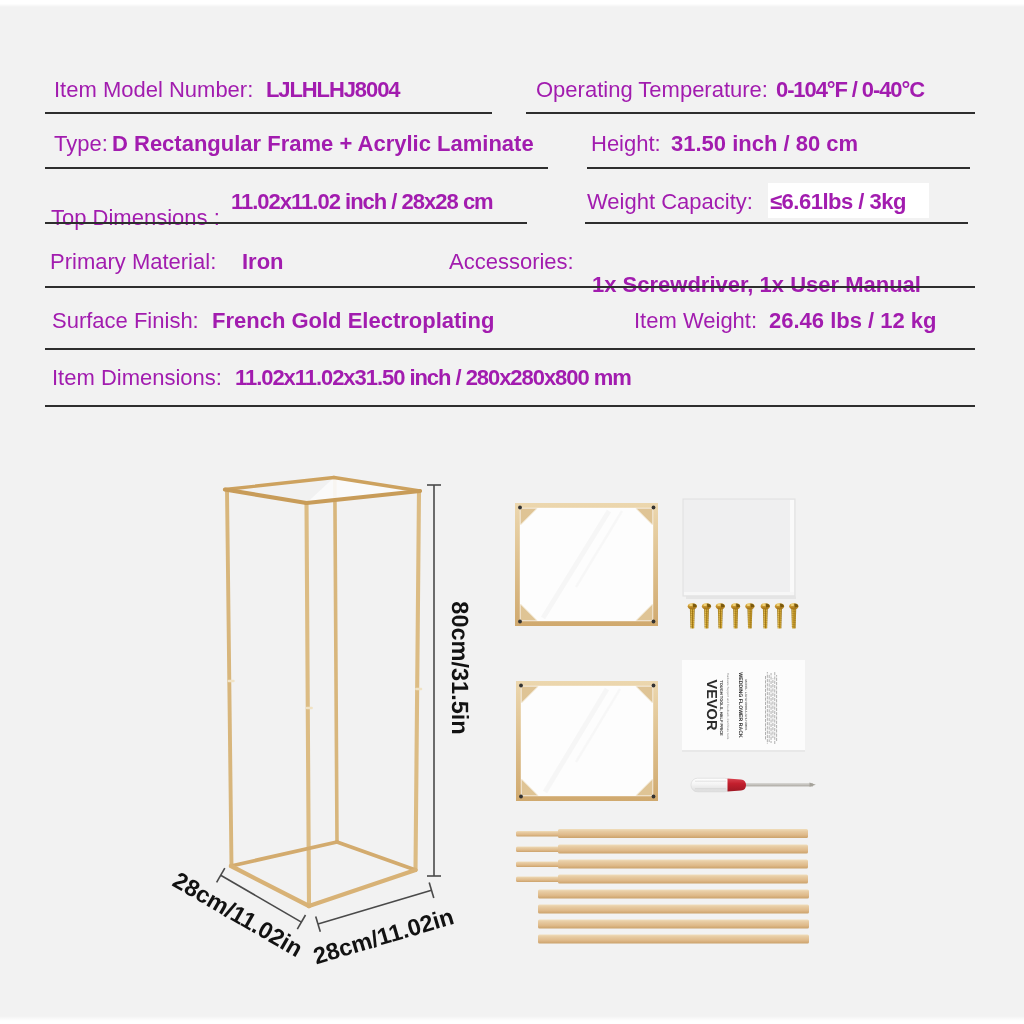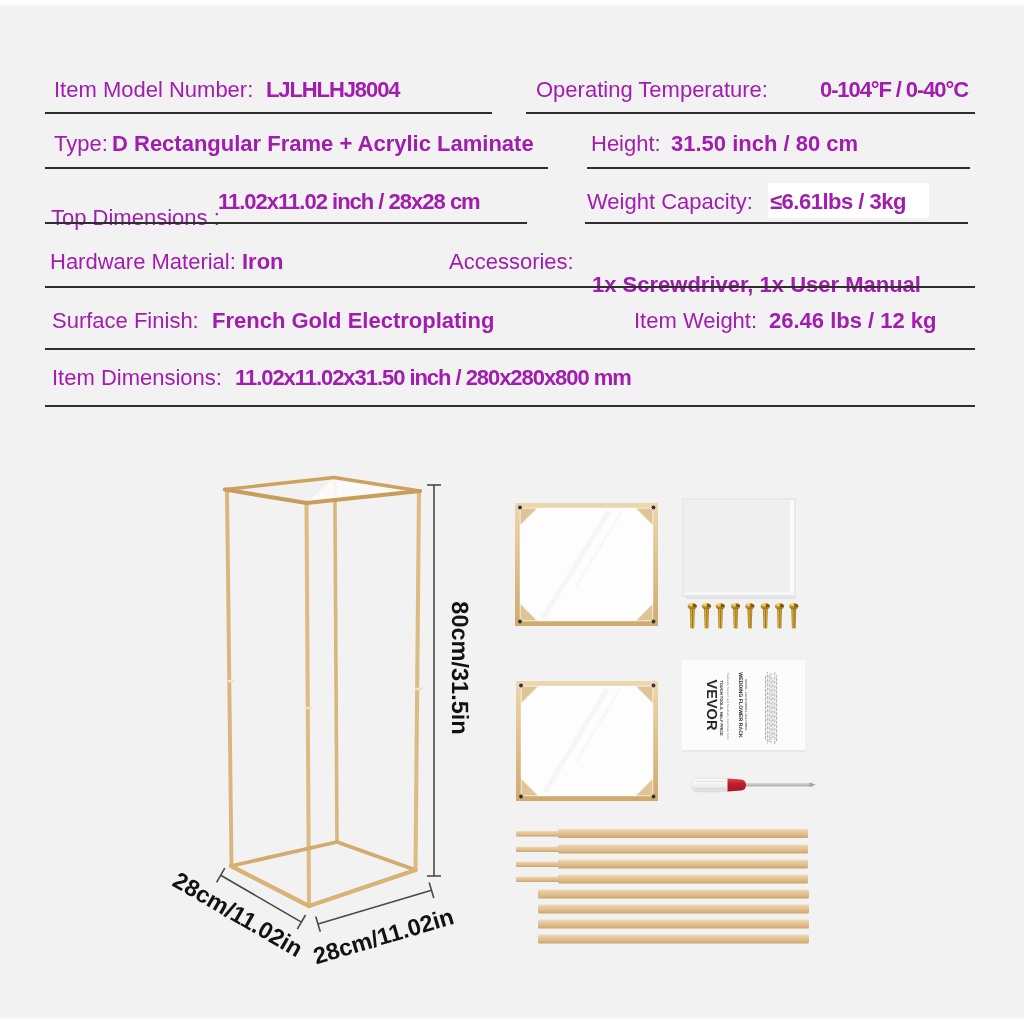--- a/index.html
+++ b/index.html
@@ -12,40 +12,40 @@
 svg text{text-rendering:geometricPrecision;}
 </style>
 </head>
 <body>
 <div id="topwhite"></div>
 <div id="botwhite"></div>
 
 <div class="t" style="left:54px;top:79px;">Item Model Number:</div>
 <div class="t b" style="left:266px;top:79px;letter-spacing:-1.1px;">LJLHLHJ8004</div>
 <div class="t" style="left:536px;top:79px;">Operating Temperature:</div>
-<div class="t b" style="left:820px;top:79px;letter-spacing:-1.1px;text-align:center;">0-104°F / 0-40°C</div>
+<div class="t b" style="left:776px;top:79px;letter-spacing:-1.1px;text-align:center;">0-104°F / 0-40°C</div>
 <div class="ln" style="left:45px;top:112px;width:447px;"></div>
 <div class="ln" style="left:526px;top:112px;width:449px;"></div>
 
 <div class="t" style="left:54px;top:133px;">Type:</div>
 <div class="t b" style="left:112px;top:133px;text-align:center;">D Rectangular Frame + Acrylic Laminate</div>
 <div class="t" style="left:591px;top:133px;">Height:</div>
 <div class="t b" style="left:671px;top:133px;">31.50 inch / 80 cm</div>
 <div class="ln" style="left:45px;top:167px;width:503px;"></div>
 <div class="ln" style="left:587px;top:167px;width:383px;"></div>
 
 <div class="t" style="left:51px;top:191px;margin-top:16px;">Top Dimensions :</div>
-<div class="t b" style="left:218px;top:191px;letter-spacing:-1px;text-align:center;">11.02x11.02 inch / 28x28 cm</div>
+<div class="t b" style="left:231px;top:191px;letter-spacing:-1px;text-align:center;">11.02x11.02 inch / 28x28 cm</div>
 <div style="position:absolute;left:768px;top:183px;width:161px;height:35px;background:#ffffff;"></div>
 <div class="t" style="left:587px;top:191px;text-align:right;">Weight Capacity:</div>
 <div class="t b" style="left:770px;top:191px;letter-spacing:-0.5px;">≤6.61lbs / 3kg</div>
 <div class="ln" style="left:45px;top:222px;width:482px;"></div>
 <div class="ln" style="left:585px;top:222px;width:383px;"></div>
 
-<div class="t" style="left:50px;top:251px;">Hardware Material:</div>
+<div class="t" style="left:50px;top:251px;">Primary Material:</div>
 <div class="t b" style="left:242px;top:251px;">Iron</div>
 <div class="t" style="left:449px;top:251px;">Accessories:</div>
 <div class="t b" style="left:592px;top:251px;margin-top:23px;">1x Screwdriver, 1x User Manual</div>
 <div class="ln" style="left:45px;top:286px;width:930px;"></div>
 
 <div class="t" style="left:52px;top:310px;">Surface Finish:</div>
 <div class="t b" style="left:212px;top:310px;">French Gold Electroplating</div>
 <div class="t" style="left:634px;top:310px;">Item Weight:</div>
 <div class="t b" style="left:769px;top:310px;">26.46 lbs / 12 kg</div>
 <div class="ln" style="left:45px;top:348px;width:930px;"></div>

